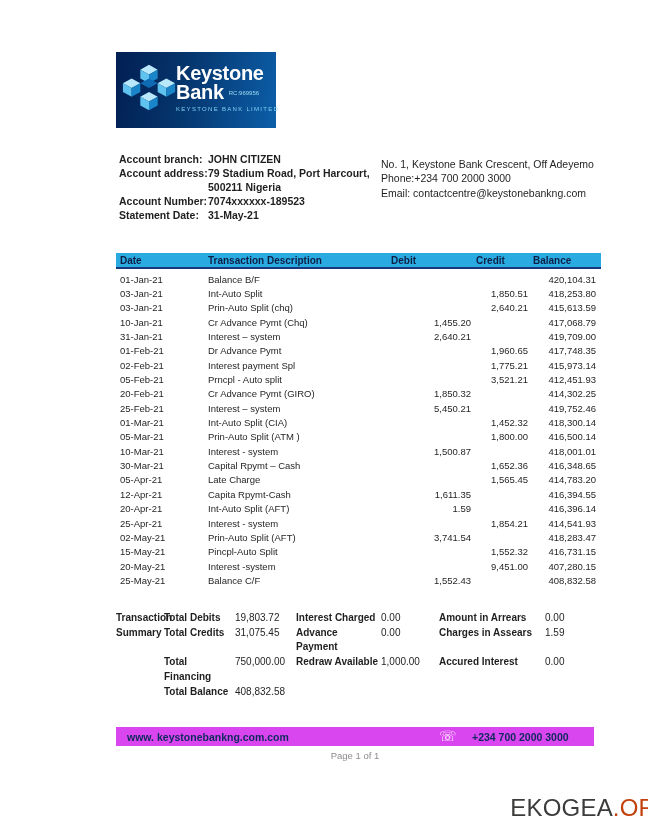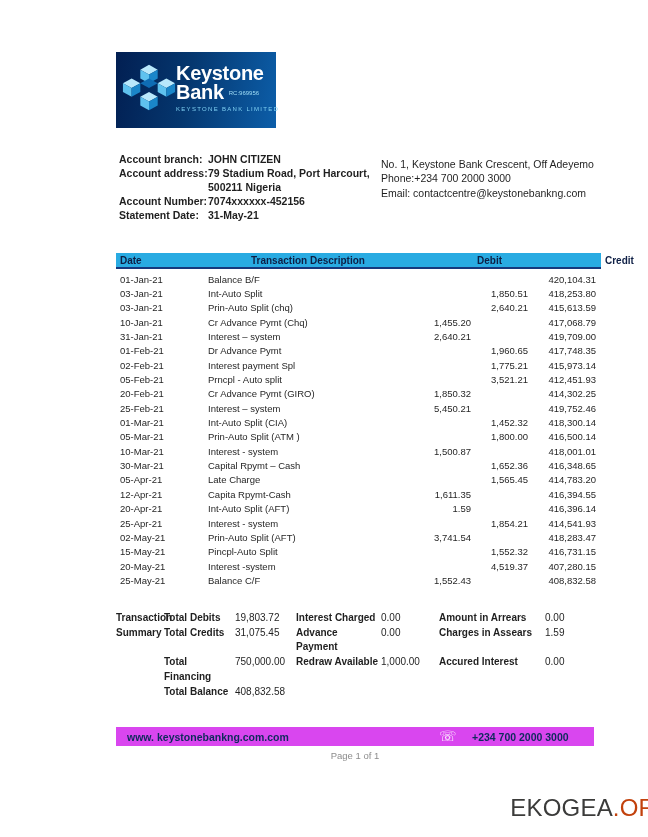--- a/index.html
+++ b/index.html
@@ -34,21 +34,20 @@
   
   .bank-address { position: absolute; left: 345px; top: 157px; font-size: 10.5px; line-height: 14.4px; }
 
   
   .txn-table { position: absolute; left: 80px; top: 253px; width: 485px; }
   .t-head {
     display: grid; grid-template-columns: 88px 187px 85px 57px 68px;
     background: #29abe2; border-bottom: 2px solid #16387c;
     font-size: 10px; font-weight: bold; color: #0e1f45;
     padding: 2px 0 1px 0;
-    gap: 43px;
   }
   .t-head .c-left { padding-left: 4px; }
   .t-head .c-num { padding-right: 5px; }
   .t-body { margin-top: 3px; }
   .t-row {
     display: grid; grid-template-columns: 88px 187px 85px 57px 68px;
     font-size: 9.5px; color: #262626; height: 14.35px; align-items: center;
   }
   .t-row .c-left { padding-left: 4px; }
   .t-row .c-num { text-align: right; padding-right: 5px; white-space: nowrap; }
@@ -117,21 +116,21 @@
         <div class="acct-label">Account branch:</div>
         <div class="acct-value">JOHN CITIZEN</div>
       </div>
       <div class="acct-row">
         <div class="acct-label">Account address:</div>
         <div class="acct-value">79 Stadium Road, Port Harcourt,
 500211 Nigeria</div>
       </div>
       <div class="acct-row">
         <div class="acct-label">Account Number:</div>
-        <div class="acct-value">7074xxxxxx-452156</div>
+        <div class="acct-value">7074xxxxxx-189523</div>
       </div>
       <div class="acct-row">
         <div class="acct-label">Statement Date:</div>
         <div class="acct-value">31-May-21</div>
       </div>
     </div>
 
   <div class="bank-address" id="bank-address">
       <div>No. 1, Keystone Bank Crescent, Off Adeyemo</div>
       <div>Phone:+234 700 2000 3000</div>
@@ -284,21 +283,21 @@
           <div class="c-left">15-May-21</div>
           <div class="c-left">Pincpl-Auto Split</div>
           <div class="c-num"></div>
           <div class="c-num">1,552.32</div>
           <div class="c-num">416,731.15</div>
         </div>
         <div class="t-row">
           <div class="c-left">20-May-21</div>
           <div class="c-left">Interest -system</div>
           <div class="c-num"></div>
-          <div class="c-num">4,519.37</div>
+          <div class="c-num">9,451.00</div>
           <div class="c-num">407,280.15</div>
         </div>
         <div class="t-row">
           <div class="c-left">25-May-21</div>
           <div class="c-left">Balance C/F</div>
           <div class="c-num">1,552.43</div>
           <div class="c-num"></div>
           <div class="c-num">408,832.58</div>
         </div>
       </div>

